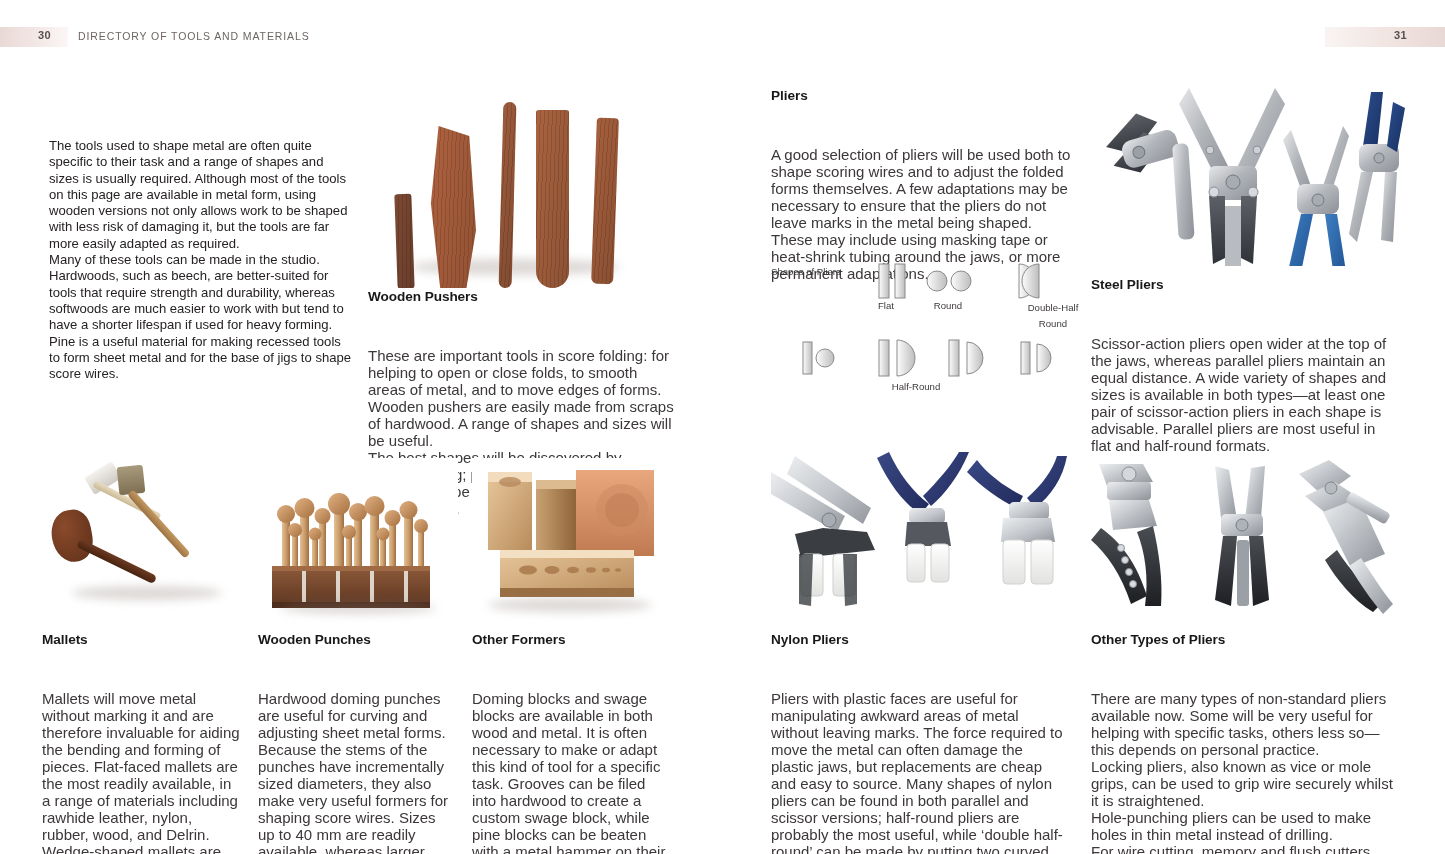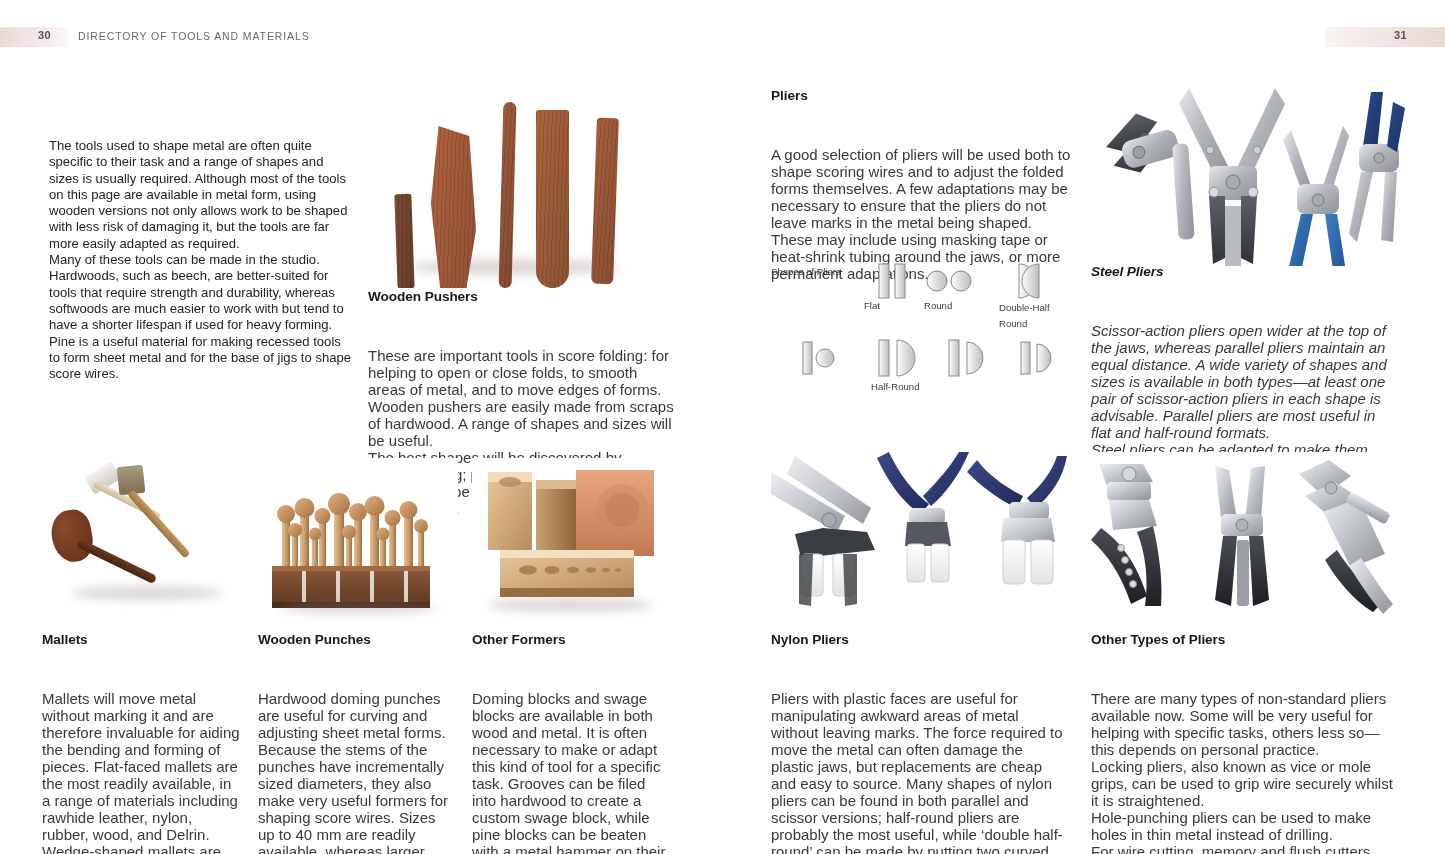--- a/index.html
+++ b/index.html
@@ -72,21 +72,21 @@
   .grain { position:absolute; inset:0; border-radius:inherit;
     background:
       repeating-linear-gradient(92deg, rgba(80,40,22,.18) 0 1px, rgba(255,255,255,0) 1px 4px),
       linear-gradient(100deg, rgba(255,255,255,.30) 0%, rgba(0,0,0,.18) 100%);
     mix-blend-mode:multiply; }
   .shadow-soft { position:absolute; background:rgba(140,125,118,.30);
     filter:blur(5px); border-radius:50%; }
 
   
   .diagram { position:absolute; }
-  .dg-label { position:absolute; font-size:9.6px; color:#3f3a3b; text-align:left; }
+  .dg-label { position:absolute; font-size:9.6px; color:#3f3a3b; text-align:center; }
   .dg-title { position:absolute; font-size:9.6px; color:#3f3a3b; }
 </style>
 </head>
 <body>
 
 <div class="spread">
 
   <div class="page page-left">
 
     <div class="runhead runhead-left">
@@ -403,21 +403,21 @@
         </g>
       </svg>
 
       <div class="dg-label" style="left:93px; top:42px; width:44px;">Flat</div>
       <div class="dg-label" style="left:153px; top:42px; width:48px;">Round</div>
       <div class="dg-label" style="left:228px; top:42px; width:108px; white-space:pre-line; line-height:16px;">Double-Half
 Round</div>
       <div class="dg-label" style="left:100px; top:123px; width:90px;">Half-Round</div>
     </div>
 
-    <div class="caption" style="left:368px; top:264px; width:306px;font-style:italic;">
+    <div class="caption" style="left:368px; top:277px; width:306px;">
       <h2 class="cap-title">Steel Pliers</h2>
       <div class="cap-body">
           <p style="white-space: pre-line;">Scissor-action pliers open wider at the top of the jaws, whereas parallel pliers maintain an equal distance. A wide variety of shapes and sizes is available in both types—at least one pair of scissor-action pliers in each shape is advisable. Parallel pliers are most useful in flat and half-round formats.
 Steel pliers can be adapted to make them less damaging. Round off the corners and edges of jaws by grinding them or using abrasives, working up through the grades until a finer finish is achieved.</p>
         </div>
     </div>
 
     <div class="photo" style="left:48px; top:452px; width:302px; height:170px;">
       <svg width="302" height="170" viewBox="0 0 302 170">
         <defs>

